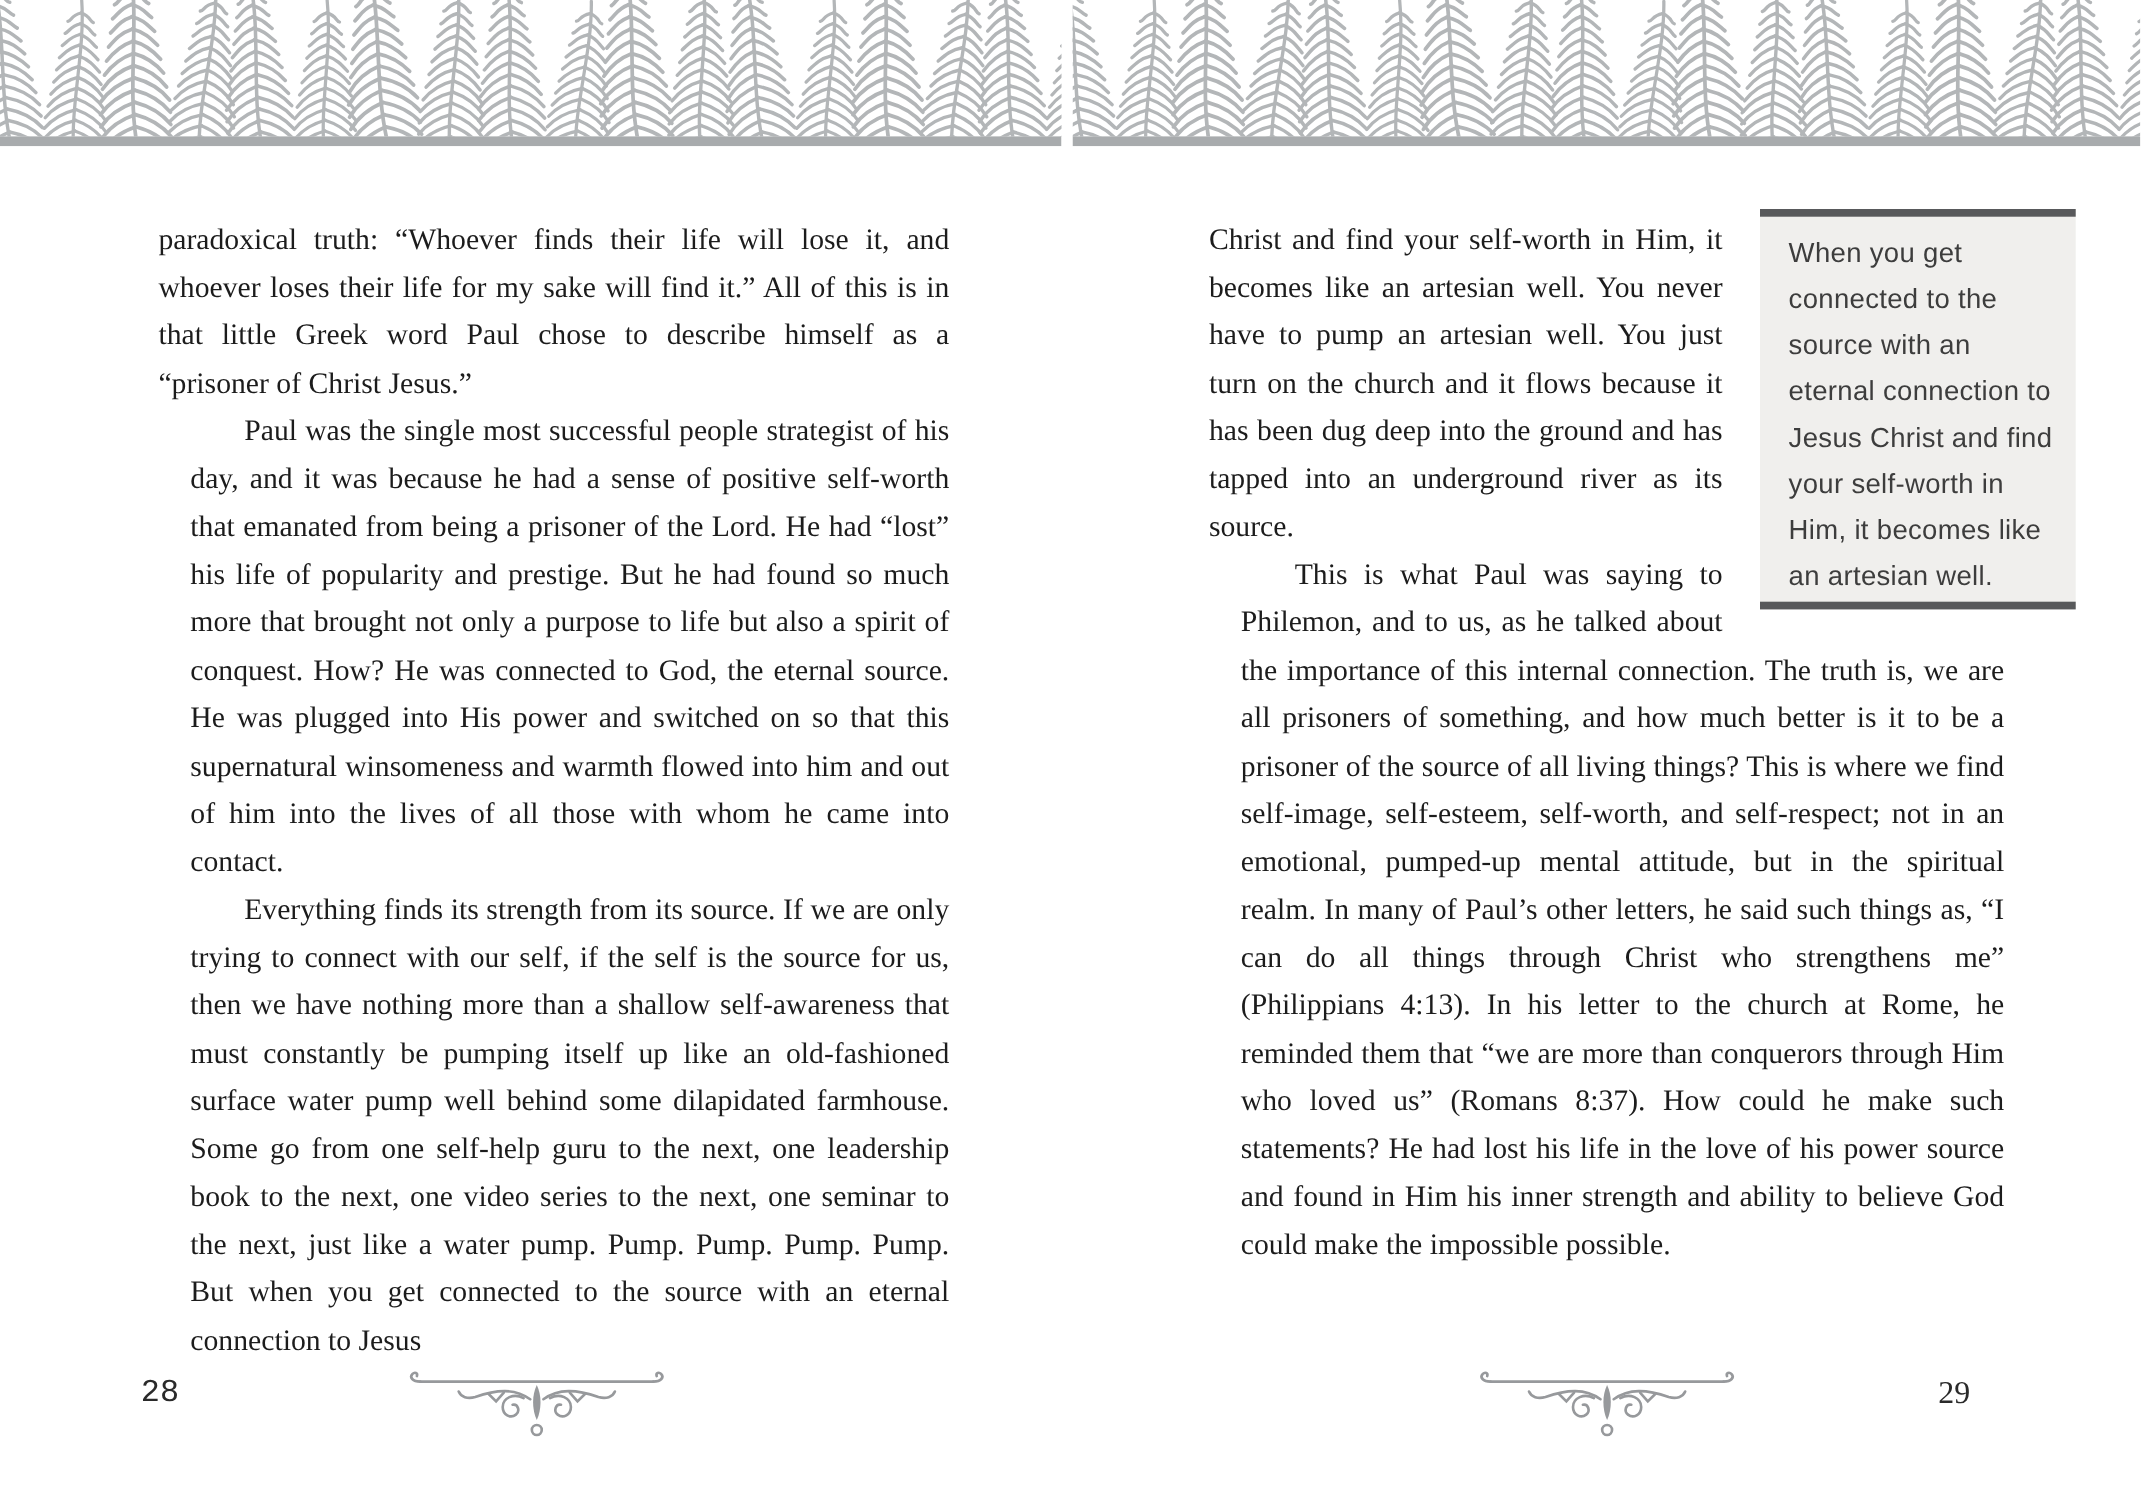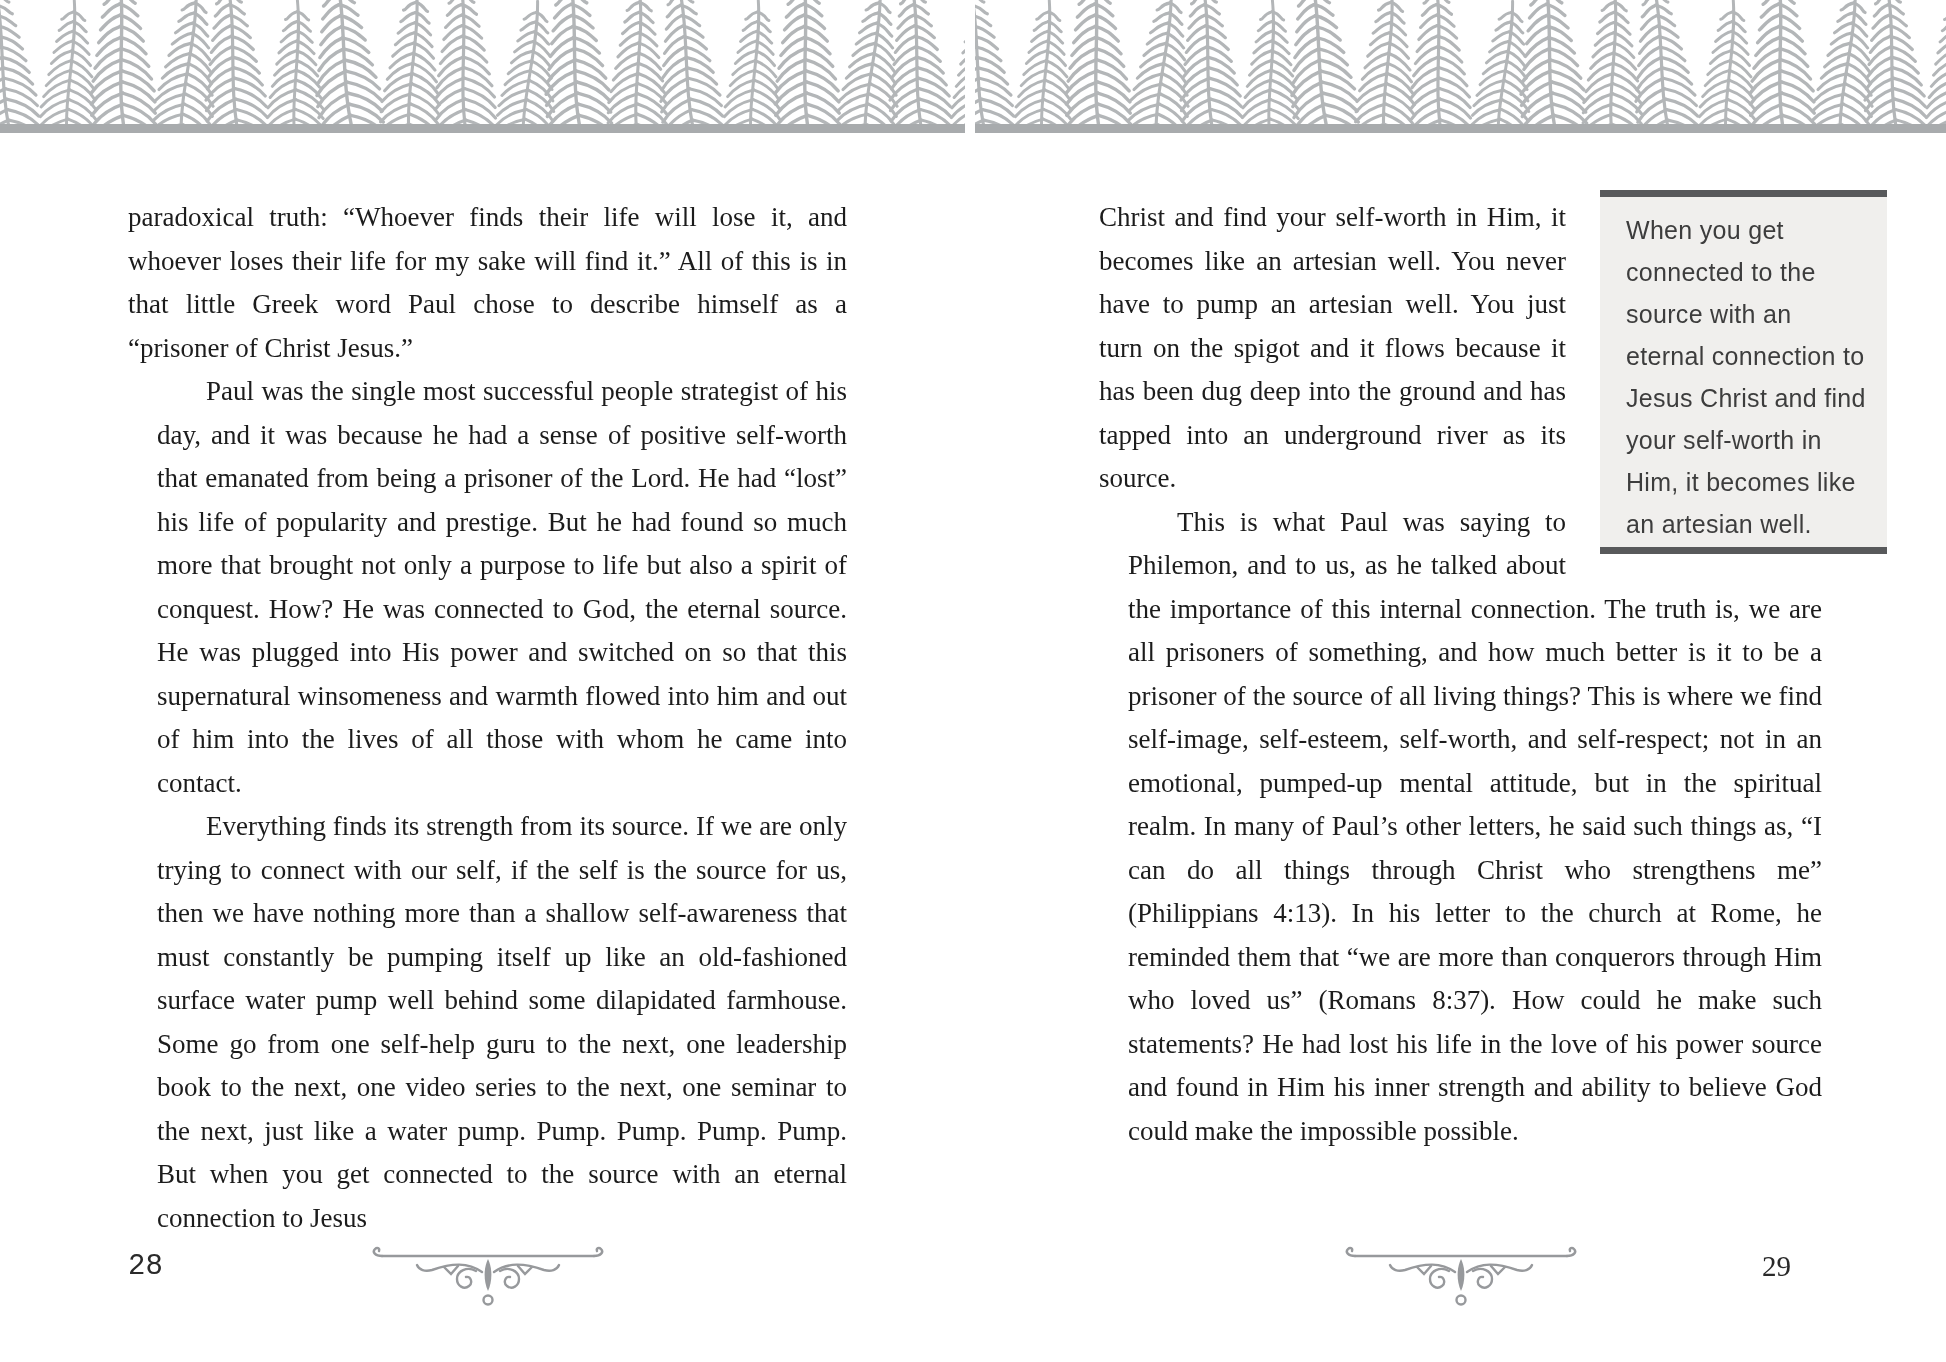--- a/index.html
+++ b/index.html
@@ -8,21 +8,21 @@
 
   
   .header-half{position:absolute;top:0;height:133px;overflow:hidden;background:#ffffff;}
   .header-left{left:0;width:965px;}
   .header-right{left:975px;width:971px;}
   .fern-svg{position:absolute;left:0;top:0;}
   .band-bar{position:absolute;left:0;top:124px;width:100%;height:9px;background:#a8abad;}
 
   
   .text-col{position:absolute;top:196px;font-size:27px;line-height:43.5px;}
-  .text-col-left{left:128px;width:719px;}
+  .text-col-left{left:144px;width:719px;}
   .text-col-right{left:1099px;width:723px;}
   p.body-para{margin:0;text-align:justify;}
   p.body-para.indent{text-indent:49px;margin-left:29px;}
 
   
   .pull-quote{float:right;box-sizing:border-box;width:287px;height:364px;
               margin:-6px -65px 33px 34px;
               background:#f0efed;border-top:7px solid #58595b;border-bottom:7px solid #58595b;
               padding:12px 18px 0 26px;}
   .pull-quote-text{font-family:"Liberation Sans","DejaVu Sans",sans-serif;
@@ -1100,21 +1100,21 @@
   <div class="text-col text-col-left" id="left-col">
       <p class="body-para">paradoxical truth: “Whoever finds their life will lose it, and whoever loses their life for my sake will find it.” All of this is in that little Greek word Paul chose to describe himself as a “prisoner of Christ Jesus.”</p>
       <p class="body-para indent">Paul was the single most successful people strategist of his day, and it was because he had a sense of positive self-worth that emanated from being a prisoner of the Lord. He had “lost” his life of popularity and prestige. But he had found so much more that brought not only a purpose to life but also a spirit of conquest. How? He was connected to God, the eternal source. He was plugged into His power and switched on so that this supernatural winsomeness and warmth flowed into him and out of him into the lives of all those with whom he came into contact.</p>
       <p class="body-para indent">Everything finds its strength from its source. If we are only trying to connect with our self, if the self is the source for us, then we have nothing more than a shallow self-awareness that must constantly be pumping itself up like an old-fashioned surface water pump well behind some dilapidated farmhouse. Some go from one self-help guru to the next, one leadership book to the next, one video series to the next, one seminar to the next, just like a water pump. Pump. Pump. Pump. Pump. But when you get connected to the source with an eternal connection to Jesus</p>
     </div>
 
   <div class="text-col text-col-right" id="right-col">
     <aside class="pull-quote">
       <div class="pull-quote-text">When you get connected to the source with an eternal connection to Jesus Christ and find your self-worth in Him, it becomes like an artesian well.</div>
     </aside>
-  <p class="body-para">Christ and find your self-worth in Him, it becomes like an artesian well. You never have to pump an artesian well. You just turn on the spigot and it flows because it has been dug deep into the ground and has tapped into an underground river as its source.</p>
+  <p class="body-para">Christ and find your self-worth in Him, it becomes like an artesian well. You never have to pump an artesian well. You just turn on the church and it flows because it has been dug deep into the ground and has tapped into an underground river as its source.</p>
       <p class="body-para indent">This is what Paul was saying to Philemon, and to us, as he talked about the importance of this internal connection. The truth is, we are all prisoners of something, and how much better is it to be a prisoner of the source of all living things? This is where we find self-image, self-esteem, self-worth, and self-respect; not in an emotional, pumped-up mental attitude, but in the spiritual realm. In many of Paul’s other letters, he said such things as, “I can do all things through Christ who strengthens me” (Philippians 4:13). In his letter to the church at Rome, he reminded them that “we are more than conquerors through Him who loved us” (Romans 8:37). How could he make such statements? He had lost his life in the love of his power source and found in Him his inner strength and ability to believe God could make the impossible possible.</p>
     </div>
 
   <div class="page-number page-number-left">28</div>
   <div class="page-number page-number-right">29</div>
 
   <svg class="flourish flourish-left" viewBox="0 0 240 64">
     <g fill="none" stroke="#97999c" stroke-width="2.4" stroke-linecap="round">
       <path d="M14,10 H226"></path>
       <path d="M14,10 C7,10 4,6 7,3 C9,1 12,2 11,5"></path>

